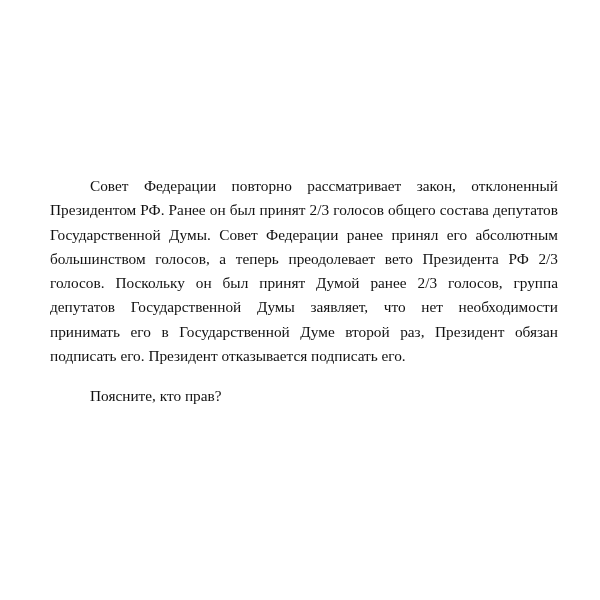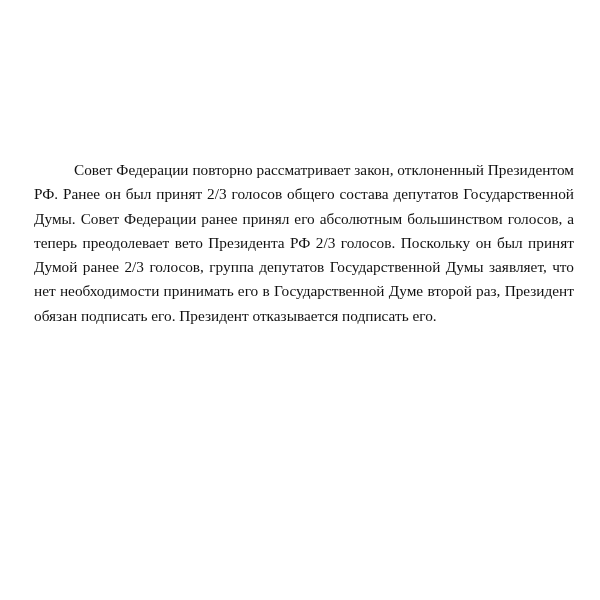--- a/index.html
+++ b/index.html
@@ -17,23 +17,24 @@
       position: absolute;
       left: 34px;
       top: 158px;
       width: 540px;
       font-family: "Liberation Serif", serif;
       font-size: 15.3px;
       line-height: 24.3px;
       color: #111111;
     }
     .para {
-      margin: 0;
+      margin: 16px;
       text-indent: 40px;
       text-align: justify;
     }
   </style>
 </head>
 <body>
 
 <div class="page">
   <p class="para">Совет Федерации повторно рассматривает закон, отклоненный Президентом РФ. Ранее он был принят 2/3 голосов общего состава депутатов Государственной Думы. Совет Федерации ранее принял его абсолютным большинством голосов, а теперь преодолевает вето Президента РФ 2/3 голосов. Поскольку он был принят Думой ранее 2/3 голосов, группа депутатов Государственной Думы заявляет, что нет необходимости принимать его в Государственной Думе второй раз, Президент обязан подписать его. Президент отказывается подписать его.</p>
+  <p class="para">Поясните, кто прав?</p>
 </div>
 
 </body></html>

